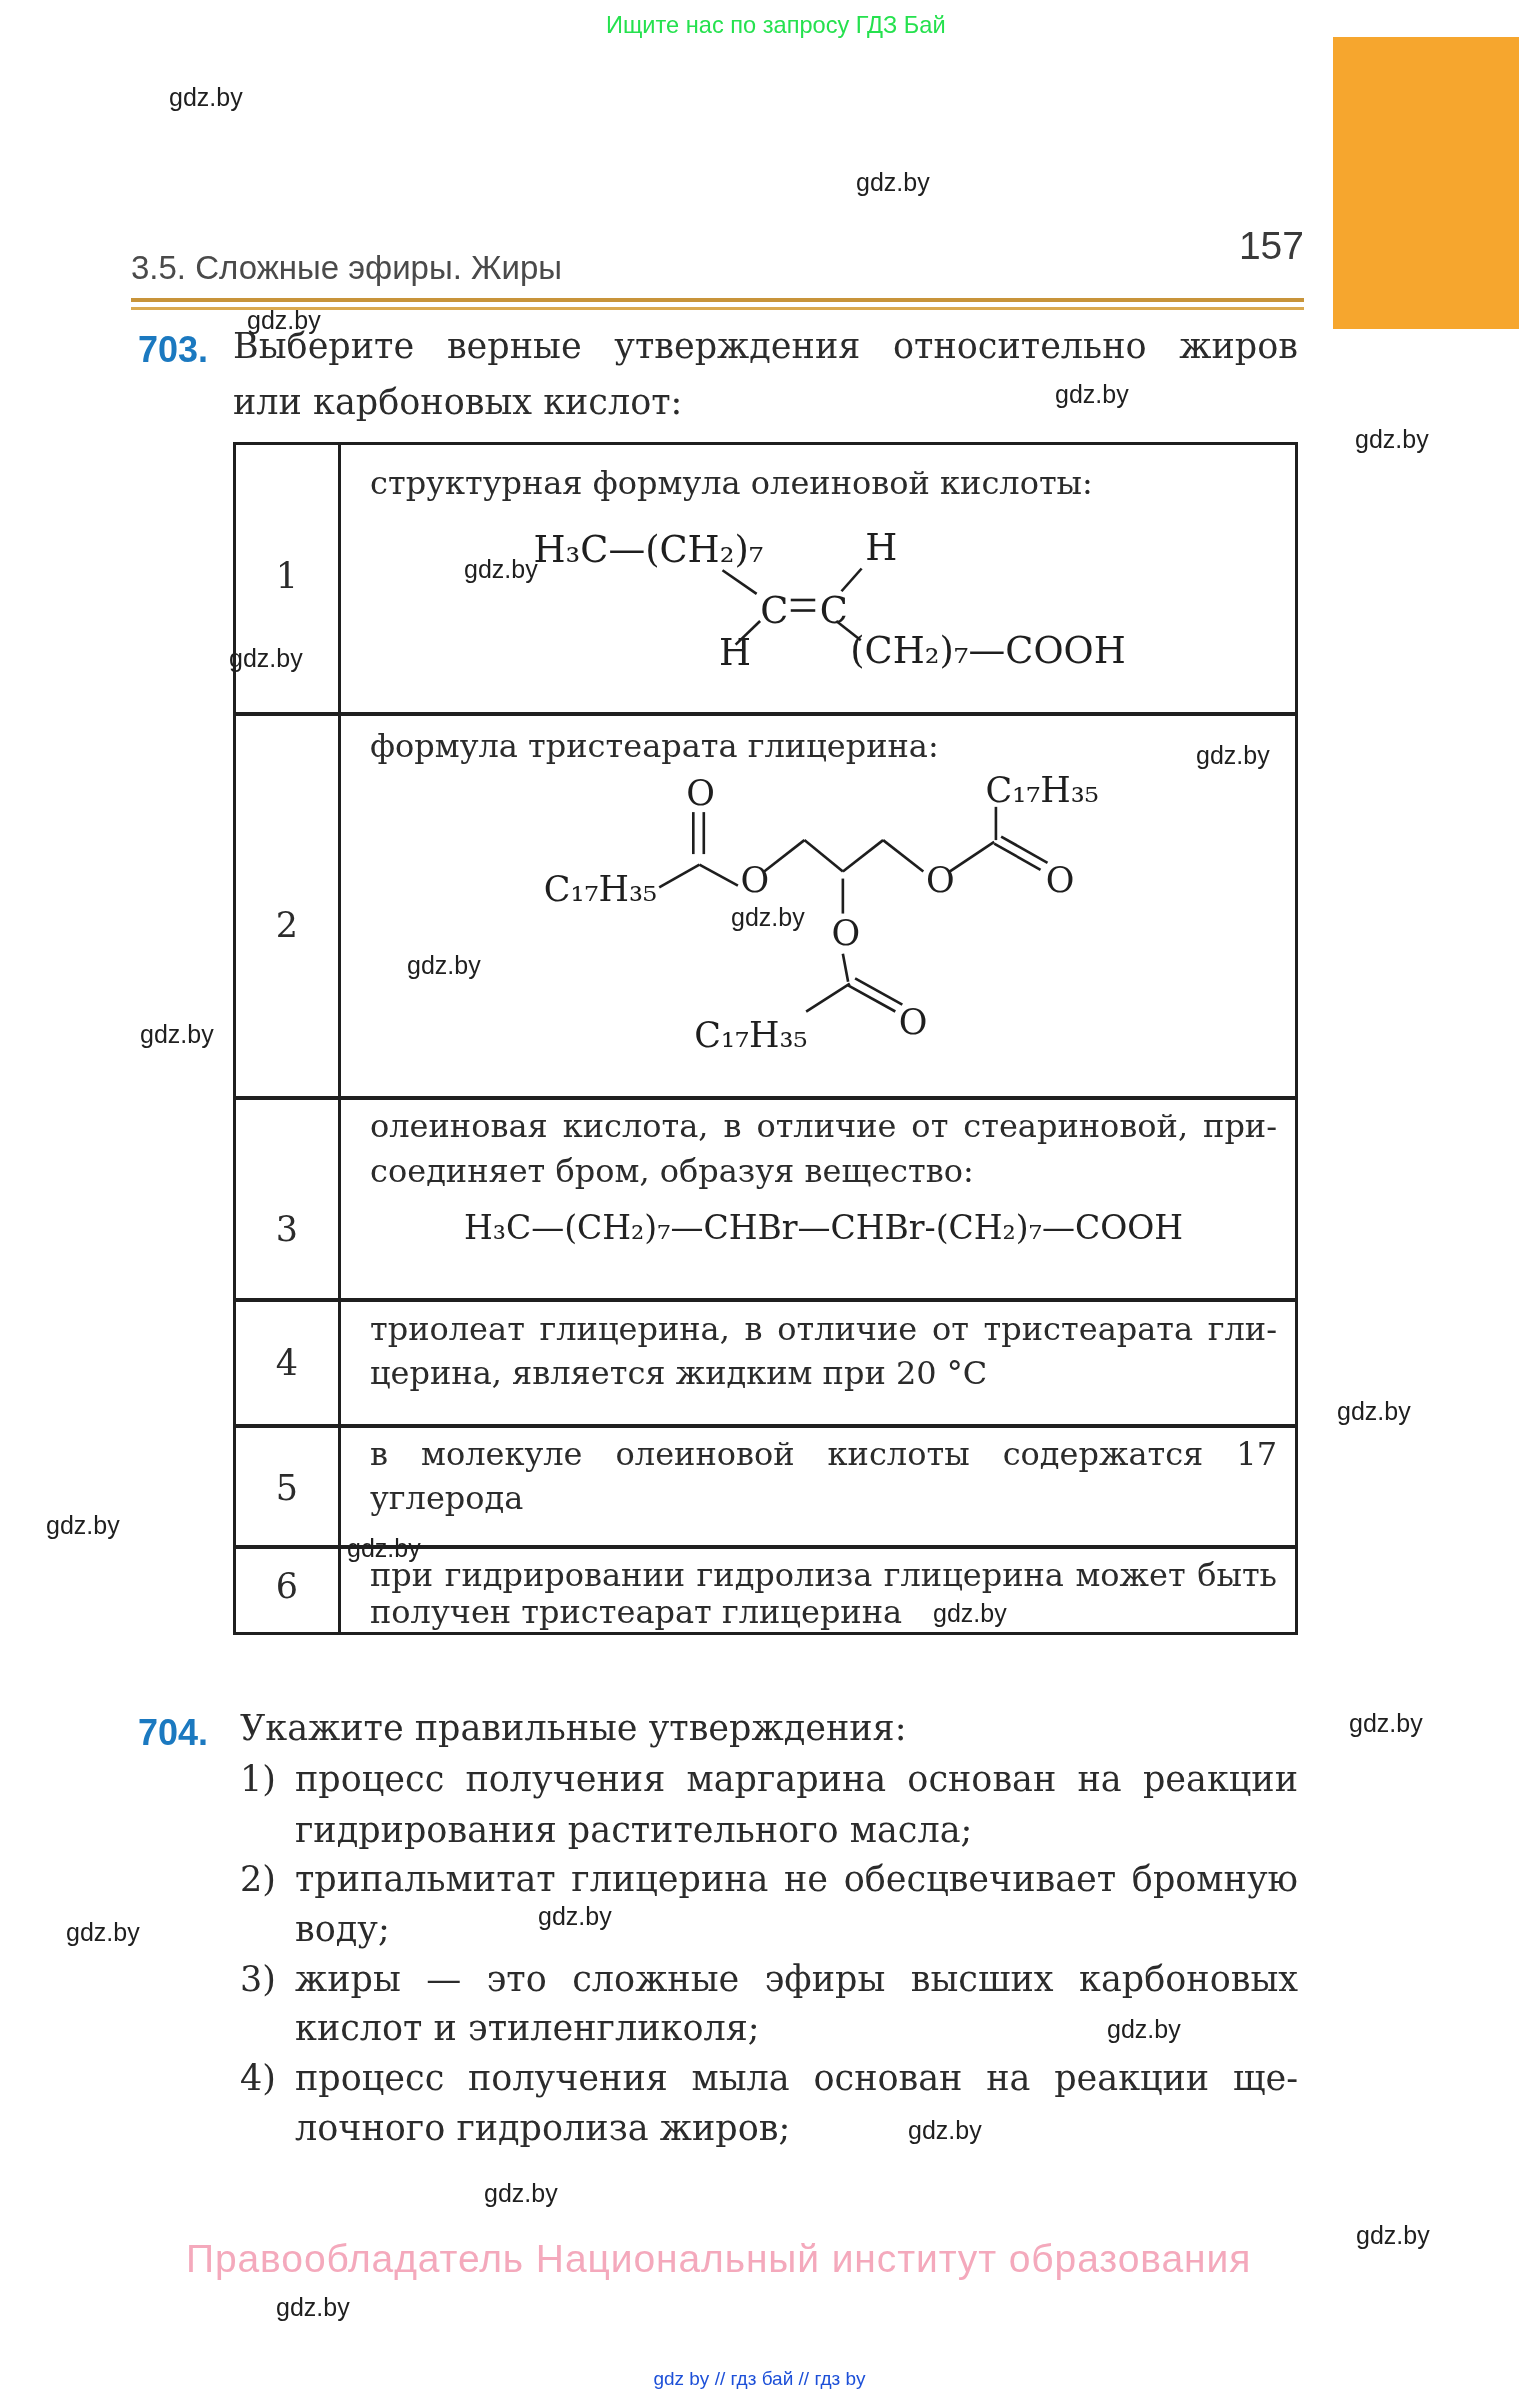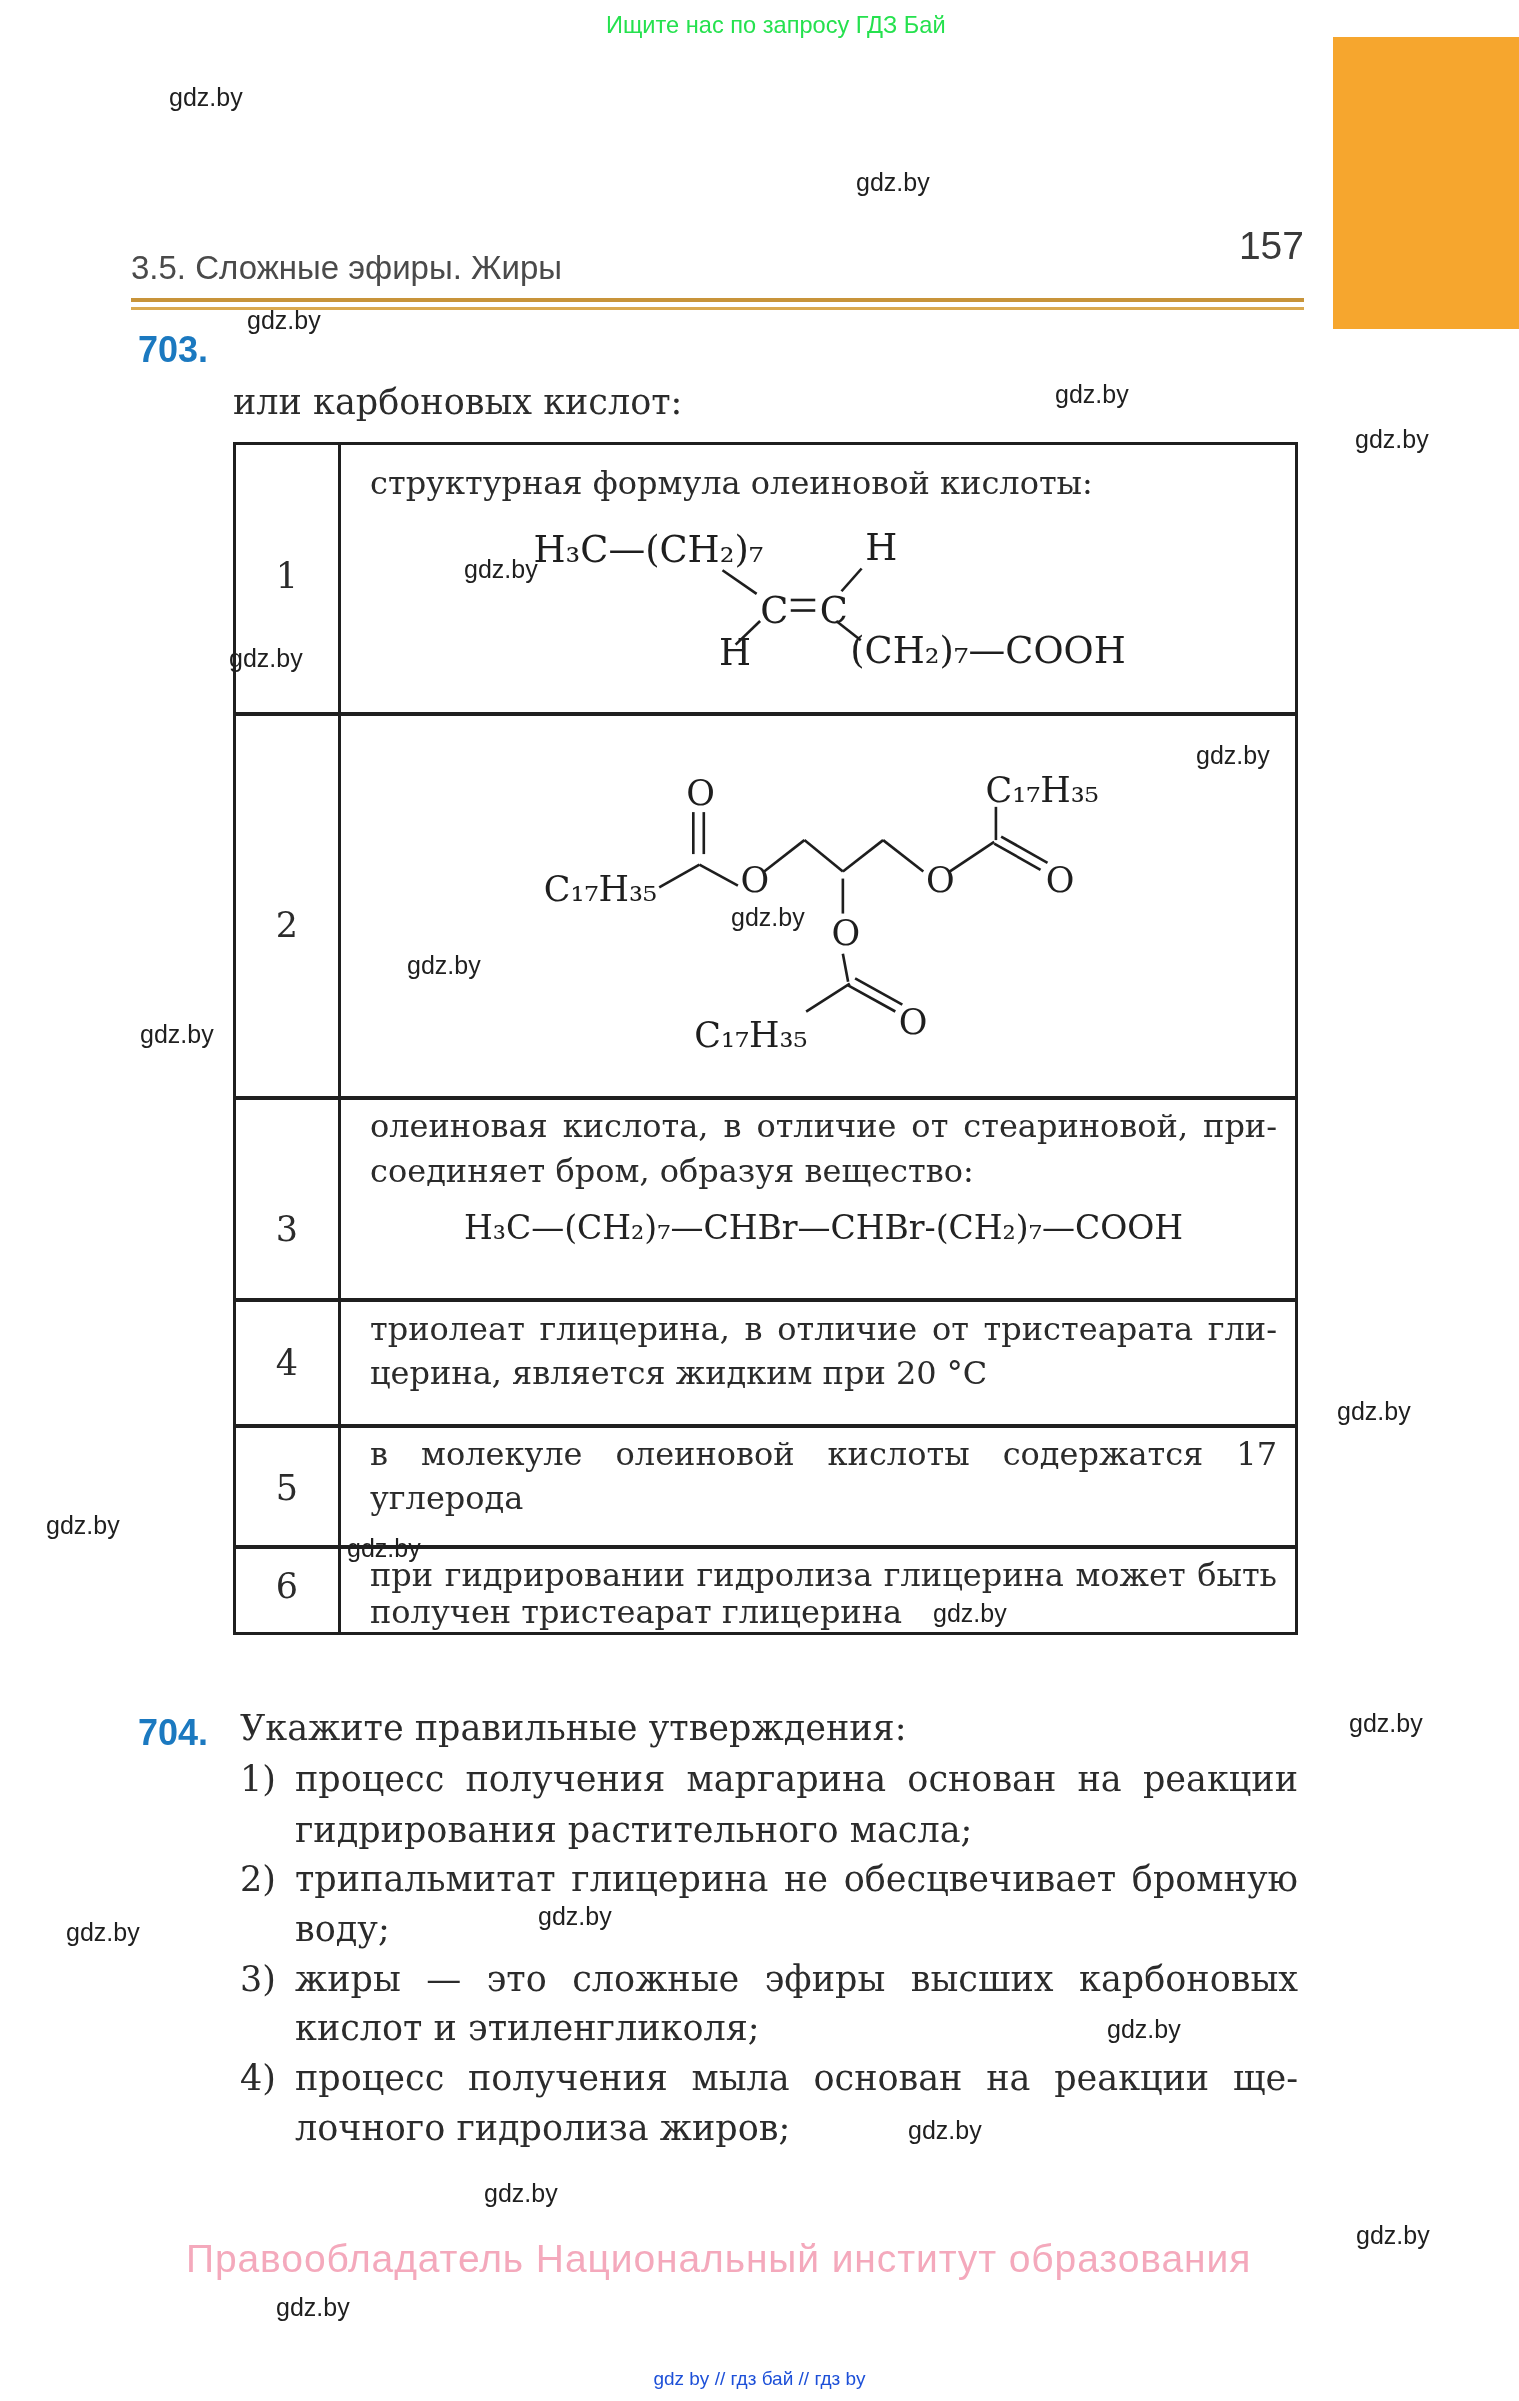--- a/index.html
+++ b/index.html
@@ -74,20 +74,21 @@
     </div>
 
   <div class="obox"></div>
 
   <div class="hdr">3.5. Сложные эфиры. Жиры</div>
   <div class="pageno">157</div>
   <div class="rule rule1"></div>
   <div class="rule rule2"></div>
 
   <div class="tasknum" style="left:138px;top:329px;">703.</div>
+  <div class="bline just" style="left:233px;top:326px;width:1065px;">Выберите верные утверждения относительно жиров</div>
   <div class="bline" style="left:233px;top:382px;">или карбоновых кислот:</div>
 
   <div class="tbl">
     <div class="colsep"></div>
     <div class="rowsep" style="top:267px;"></div>
     <div class="rowsep" style="top:651px;"></div>
     <div class="rowsep" style="top:853px;"></div>
     <div class="rowsep" style="top:979px;"></div>
     <div class="rowsep" style="top:1100px;"></div>
 
@@ -107,20 +108,21 @@
       <text x="305" y="130" font-size="42">C</text>
       <text x="373" y="130" font-size="42">C</text>
       <line x1="340" y1="104" x2="368" y2="104"></line>
       <line x1="340" y1="116" x2="368" y2="116"></line>
       <line x1="305" y1="128" x2="277" y2="155"></line>
       <line x1="392" y1="128" x2="420" y2="150"></line>
       <text x="258" y="178" font-size="42">H</text>
       <text x="408" y="176" font-size="42">(CH₂)₇—COOH</text>
     </svg>
 
+    <div class="cline" style="top:282px;">формула тристеарата глицерина:</div>
     <svg class="abs" style="left:292px;top:318px;" width="586" height="302" viewBox="0 0 670 345">
       <text x="181" y="48" font-size="40">O</text>
       <line x1="189" y1="56" x2="189" y2="104"></line>
       <line x1="201" y1="56" x2="201" y2="104"></line>
       <line x1="196" y1="116" x2="150" y2="142"></line>
       <text x="18" y="158" font-size="40">C₁₇H₃₅</text>
       <line x1="196" y1="116" x2="240" y2="140"></line>
       <text x="243" y="147" font-size="40">O</text>
       <line x1="270" y1="124" x2="316" y2="88"></line>
       <line x1="316" y1="88" x2="360" y2="124"></line>

